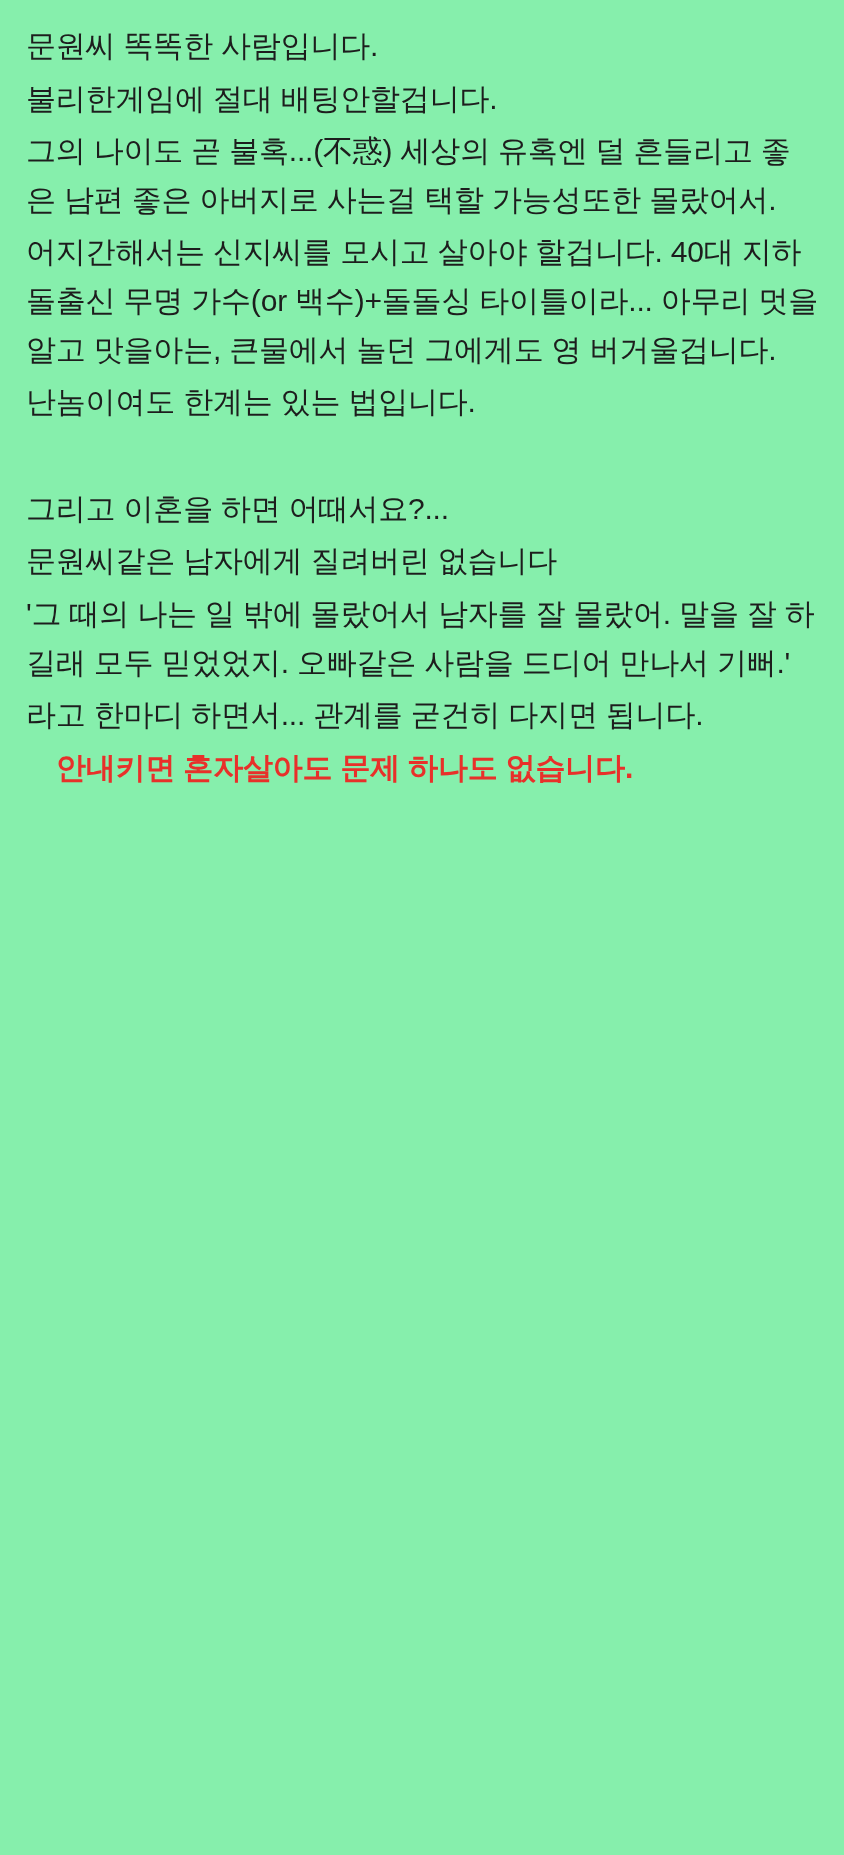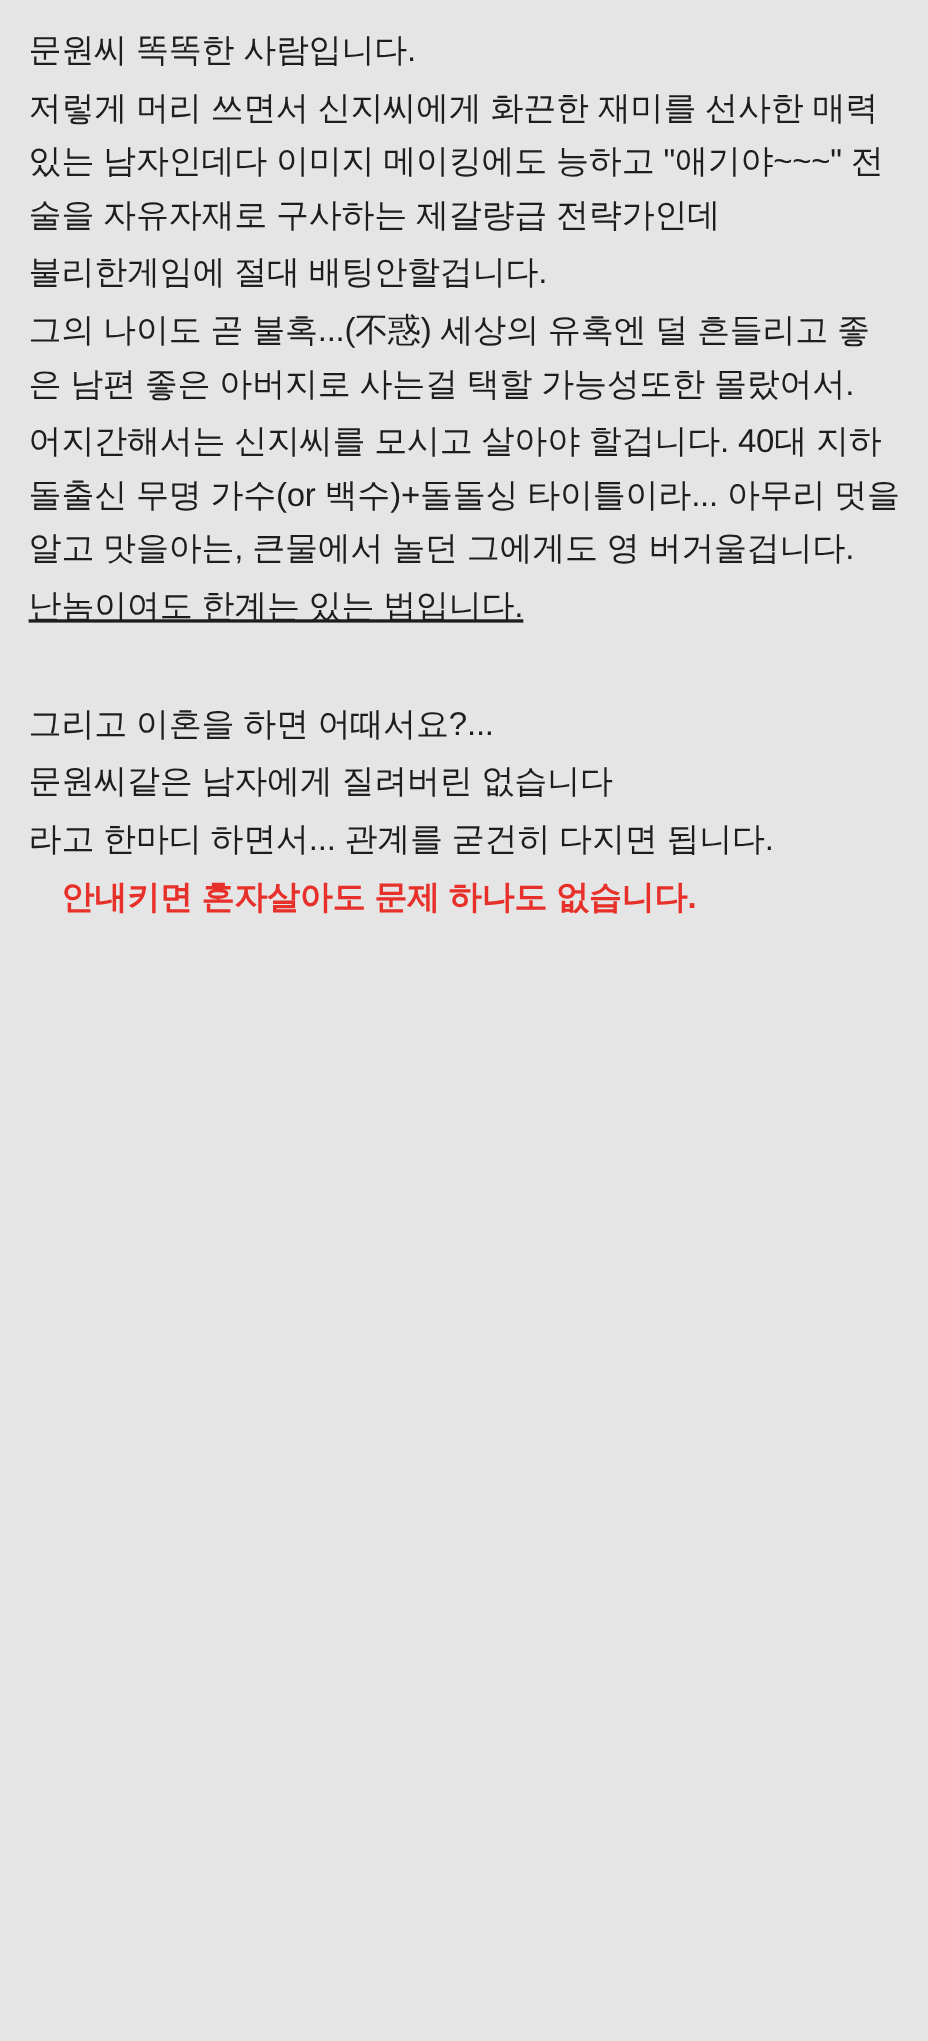--- a/index.html
+++ b/index.html
@@ -12,54 +12,53 @@
     min-height: 1855px;
     font-family: "Liberation Sans", "DejaVu Sans", sans-serif;
     color: #1a1a1a;
     -webkit-font-smoothing: antialiased;
   }
   .page {
     width: 844px;
     min-height: 1855px;
     box-sizing: border-box;
     padding: 22px 26px 26px 26px;
-    background: #e5e5e5;
+    background: #86efac;
   }
   .article {
     font-size: 30px;
     line-height: 1.62;
     letter-spacing: -0.2px;
     color: #1d1d1d;
   }
   .para {
     margin: 0 0 4px 0;
     white-space: normal;
   }
   .para.spacer-after {
     margin-bottom: 58px;
-    text-decoration: underline;
   }
   .b {
     font-weight: normal;
   }
   .red-line {
     color: #e8302a;
     font-weight: bold;
     margin-left: 30px;
   }
 </style>
 </head>
 <body>
 
 <div class="page">
   <div class="article" id="article-body">
       <div class="para"><span>문원씨 똑똑한 사람입니다.</span></div>
-      <div class="para"><span>저렇게 머리 쓰면서 신지씨에게 화끈한 재미를 선사한 매력있는 남자인데다 이미지 메이킹에도 능하고 "애기야~~~" 전술을 자유자재로 구사하는 제갈량급 전략가인데</span></div>
       <div class="para"><span>불리한게임에 </span><span class="b">절대 배팅안할겁니다.</span></div>
       <div class="para"><span>그의 나이도 곧 불혹...(不惑) 세상의 유혹엔 덜 흔들리고 좋은 남편 좋은 아버지로 사는걸 택할 가능성또한 몰랐어서.</span></div>
       <div class="para"><span>어지간해서는 신지씨를 모시고 살아야 할겁니다. </span><span class="b">40대 지하돌출신 무명 가수(or 백수)+돌돌싱 타이틀</span><span>이라... 아무리 멋을알고 맛을아는, 큰물에서 놀던 그에게도 영 버거울겁니다.</span></div>
       <div class="para spacer-after"><span>난놈이여도 한계는 있는 법입니다.</span></div>
       <div class="para"><span class="b">그리고 이혼을 하면 어때서요?...</span></div>
       <div class="para"><span>문원씨같은 남자에게 질려버린 없습니다</span></div>
+      <div class="para"><span>'그 때의 나는 일 밖에 몰랐어서 남자를 잘 몰랐어. 말을 잘 하길래 모두 믿었었지. 오빠같은 사람을 드디어 만나서 기뻐.'</span></div>
       <div class="para"><span>라고 한마디 하면서... 관계를 굳건히 다지면 됩니다.</span></div>
       <div class="para"><span class="red-line">안내키면 혼자살아도 문제 하나도 없습니다.</span></div>
     </div>
 </div>
 
 </body></html>

